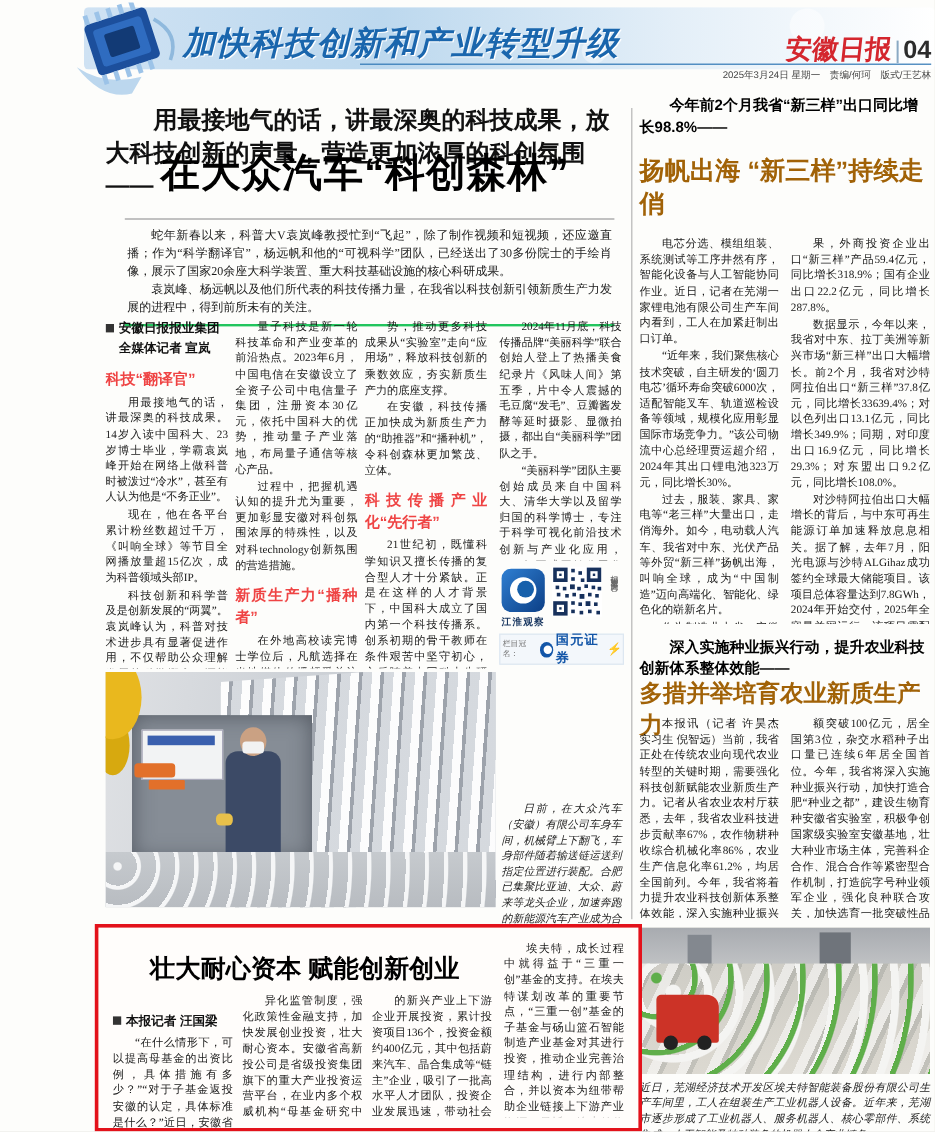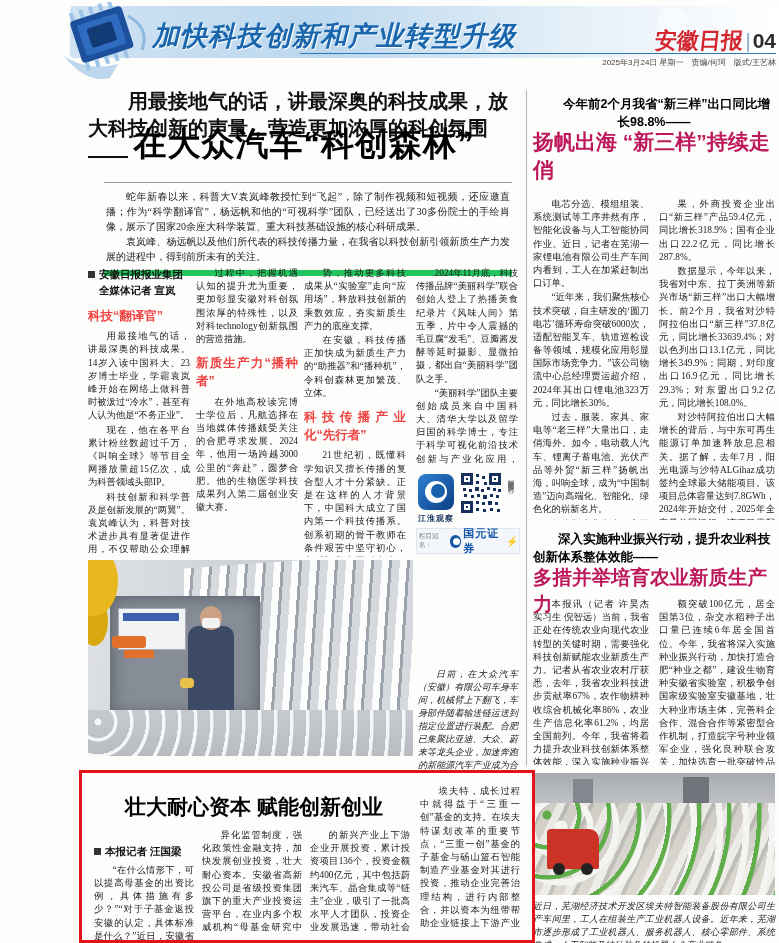--- a/index.html
+++ b/index.html
@@ -24,21 +24,21 @@
   .mh-page{font-size:21px;color:#2c2c2c;font-weight:bold;}
   .mh-rule{left:300px;top:53px;width:476px;height:1px;background:#2f77b5;}
   .dateline{left:596px;top:57px;width:180px;font-size:8px;color:#444;text-align:right;
             font-family:"Liberation Sans",sans-serif;}
   
   .kicker{left:88px;top:88px;width:420px;font-family:"Liberation Sans",sans-serif;
           font-weight:bold;font-size:20px;line-height:1.35;text-indent:2em;color:#111;}
   .headline1{left:88px;top:122px;width:432px;text-align:center;font-family:"Liberation Sans",sans-serif;
              font-weight:bold;font-size:33px;color:#000;letter-spacing:1px;}
   .lede{left:104px;top:182px;width:404px;font-size:10px;line-height:1.5;text-align:justify;
-        border-top:1px solid #9a9a9a;border-bottom:6px solid #22c55e;padding:6px 2px 6px;}
+        border-top:1px solid #9a9a9a;border-bottom:2px solid #22c55e;padding:6px 2px 6px;}
   .lede p{margin:0;text-indent:2em;}
   .col{font-size:9.3px;line-height:1.42;text-align:justify;overflow:hidden;color:#191919;}
   .col p{margin:0 0 1px;text-indent:2em;}
   .col .subhead{font-family:"Liberation Sans",sans-serif;font-weight:bold;font-size:12.5px;
                 text-indent:0;margin:9px 0 5px;color:#ef4444;}
   .bybox{font-family:"Liberation Sans",sans-serif;font-weight:bold;font-size:10.5px;line-height:1.5;
          color:#111;}
   .bybox .sq{display:inline-block;width:7px;height:7px;background:#333;margin-right:4px;}
   
   .photo-main{left:88px;top:560px;width:325px;height:196px;overflow:hidden;
@@ -79,21 +79,21 @@
         linear-gradient(180deg,#cfcdc6,#dcd9d1);}
   .forklift{position:absolute;left:14px;top:56px;width:52px;height:40px;background:#cc3327;border-radius:4px 10px 2px 2px;}
   .forklift:before{content:"";position:absolute;left:6px;bottom:-6px;width:12px;height:12px;background:#222;border-radius:50%;}
   .forklift:after{content:"";position:absolute;right:6px;bottom:-6px;width:12px;height:12px;background:#222;border-radius:50%;}
   .cap-bot{left:533px;top:900px;width:242px;font-size:9px;line-height:1.45;text-align:justify;font-style:italic;color:#222;}
   .cap-bot p{margin:0;text-indent:2em;display:inline;}
   
   .vrule{left:526px;top:90px;width:1px;height:676px;background:#b5b5b5;}
   .r-kicker{font-family:"Liberation Sans",sans-serif;font-weight:bold;font-size:12.5px;line-height:1.4;
             text-indent:2em;color:#000;}
-  .r-headline{font-family:"Liberation Sans",sans-serif;font-weight:bold;color:#be185d;}
+  .r-headline{font-family:"Liberation Sans",sans-serif;font-weight:bold;color:#a16207;}
   
   .redbox{left:79px;top:770px;width:450px;height:167px;border:3px solid #e3121b;background:#fffdfb;}
   .rb-head{position:absolute;left:12px;top:20px;width:320px;text-align:center;
            font-family:"Liberation Sans",sans-serif;font-weight:bold;font-size:21px;color:#000;}
   
   .qrblock{left:416px;top:472px;width:102px;height:84px;font-family:"Liberation Sans",sans-serif;}
   .appicon{position:absolute;left:2px;top:2px;width:36px;height:36px;border-radius:8px;
       background:linear-gradient(135deg,#2f7fd2,#0c3f86);}
   .appicon .swirl{position:absolute;left:7px;top:7px;width:22px;height:22px;border-radius:50%;
       background:#fff;}
@@ -162,20 +162,21 @@
       <span style="margin-left:11px;">全媒体记者 宣岚</span>
     </div>
     <div class="subhead">科技“翻译官”</div>
     <p>用最接地气的话，讲最深奥的科技成果。14岁入读中国科大、23岁博士毕业，学霸袁岚峰开始在网络上做科普时被泼过“冷水”，甚至有人认为他是“不务正业”。</p>
     <p>现在，他在各平台累计粉丝数超过千万，《叫响全球》等节目全网播放量超15亿次，成为科普领域头部IP。</p>
     <p>科技创新和科学普及是创新发展的“两翼”。袁岚峰认为，科普对技术进步具有显著促进作用，不仅帮助公众理解发展的科学概念，还能够为科技产业“背书”，推动科技创新和产业发展。</p>
 
   </div>
 
   <div class="abs col" style="left:196px;top:267px;width:102px;height:290px;">
+    <p>量子科技是新一轮科技革命和产业变革的前沿热点。2023年6月，中国电信在安徽设立了全资子公司中电信量子集团，注册资本30亿元，依托中国科大的优势，推动量子产业落地，布局量子通信等核心产品。</p>
     <p>过程中，把握机遇认知的提升尤为重要，更加彰显安徽对科创氛围浓厚的特殊性，以及对科technology创新氛围的营造措施。</p>
     <div class="subhead">新质生产力“播种者”</div>
     <p>在外地高校读完博士学位后，凡航选择在当地媒体传播颇受关注的合肥寻求发展。2024年，他用一场跨越3000公里的“奔赴”，圆梦合肥。他的生物医学科技成果列入第二届创业安徽大赛。</p>
 
   </div>
 
   <div class="abs col" style="left:304px;top:267px;width:102px;height:290px;">
     <p>势，推动更多科技成果从“实验室”走向“应用场”，释放科技创新的乘数效应，夯实新质生产力的底座支撑。</p>
     <p>在安徽，科技传播正加快成为新质生产力的“助推器”和“播种机”，令科创森林更加繁茂、立体。</p>
     <div class="subhead">科技传播产业化“先行者”</div>
@@ -263,27 +264,27 @@
     <div class="yellowblob"></div>
     <div class="studrow"></div>
   </div>
   <div class="abs cap-main">
     <p>日前，在大众汽车（安徽）有限公司车身车间，机械臂上下翻飞，车身部件随着输送链运送到指定位置进行装配。合肥已集聚比亚迪、大众、蔚来等龙头企业，加速奔跑的新能源汽车产业成为合肥培育新质生产力的重要抓手。</p>
     <div class="credit">本报记者 范柏文 摄</div>
   </div>
 
   <div class="abs vrule"></div>
 
-  <div class="abs r-kicker" style="left:533px;top:96px;width:242px;text-align:center;">今年前2个月我省“新三样”出口同比增长98.8%——</div>
+  <div class="abs r-kicker" style="left:533px;top:80px;width:242px;">今年前2个月我省“新三样”出口同比增长98.8%——</div>
   <div class="abs r-headline" style="left:533px;top:128px;width:242px;font-size:21px;">扬帆出海 “新三样”持续走俏</div>
 
   <div class="abs col" style="left:533px;top:198px;width:116px;height:322px;">
     <p>电芯分选、模组组装、系统测试等工序井然有序，智能化设备与人工智能协同作业。近日，记者在芜湖一家锂电池有限公司生产车间内看到，工人在加紧赶制出口订单。</p>
     <p>“近年来，我们聚焦核心技术突破，自主研发的‘圆刀电芯’循环寿命突破6000次，适配智能叉车、轨道巡检设备等领域，规模化应用彰显国际市场竞争力。”该公司物流中心总经理贾运超介绍，2024年其出口锂电池323万元，同比增长30%。</p>
-    <p>过去，服装、家具、家电等“老三样”大量出口，走俏海外。如今，电动载人汽车、锂离子蓄电池、光伏产品等外贸“新三样”扬帆出海，叫响全球，成为“中国制造”迈向高端化、智能化、绿色化的崭新名片。</p>
+    <p>过去，服装、家具、家电等“老三样”大量出口，走俏海外。如今，电动载人汽车、我省对中东、光伏产品等外贸“新三样”扬帆出海，叫响全球，成为“中国制造”迈向高端化、智能化、绿色化的崭新名片。</p>
     <p>作为制造业大省，安徽在“新三样”发展赛道上奋力前行，不断提升产业科技水平，积极开拓外贸对接，将产业优势转化为出口优势。来自合肥海关的统计数据显示，今年前2个月，全省“新三样”产品出口131.9亿元，同比增长98.8%。其中，锂离子蓄电池出口61.6亿元，同比增长232.5%；光伏产品出口34.1亿元，同比下降7.9%；电动汽车出口36.2亿元，同比增长236.5%。</p>
 
   </div>
   <div class="abs col" style="left:659px;top:198px;width:116px;height:322px;">
     <p>果，外商投资企业出口“新三样”产品59.4亿元，同比增长318.9%；国有企业出口22.2亿元，同比增长287.8%。</p>
     <p>数据显示，今年以来，我省对中东、拉丁美洲等新兴市场“新三样”出口大幅增长。前2个月，我省对沙特阿拉伯出口“新三样”37.8亿元，同比增长33639.4%；对以色列出口13.1亿元，同比增长349.9%；同期，对印度出口16.9亿元，同比增长29.3%；对东盟出口9.2亿元，同比增长108.0%。</p>
     <p>对沙特阿拉伯出口大幅增长的背后，与中东可再生能源订单加速释放息息相关。据了解，去年7月，阳光电源与沙特ALGihaz成功签约全球最大储能项目。该项目总体容量达到7.8GWh，2024年开始交付，2025年全容量并网运行。该项目需配备近780万颗储能电芯，阳光电源将通过智能EMS、BMS系统，确保项目电芯的高效安全运行。预计项目并网后，可实现超15年长寿命周期运营。</p>
 
   </div>
 

